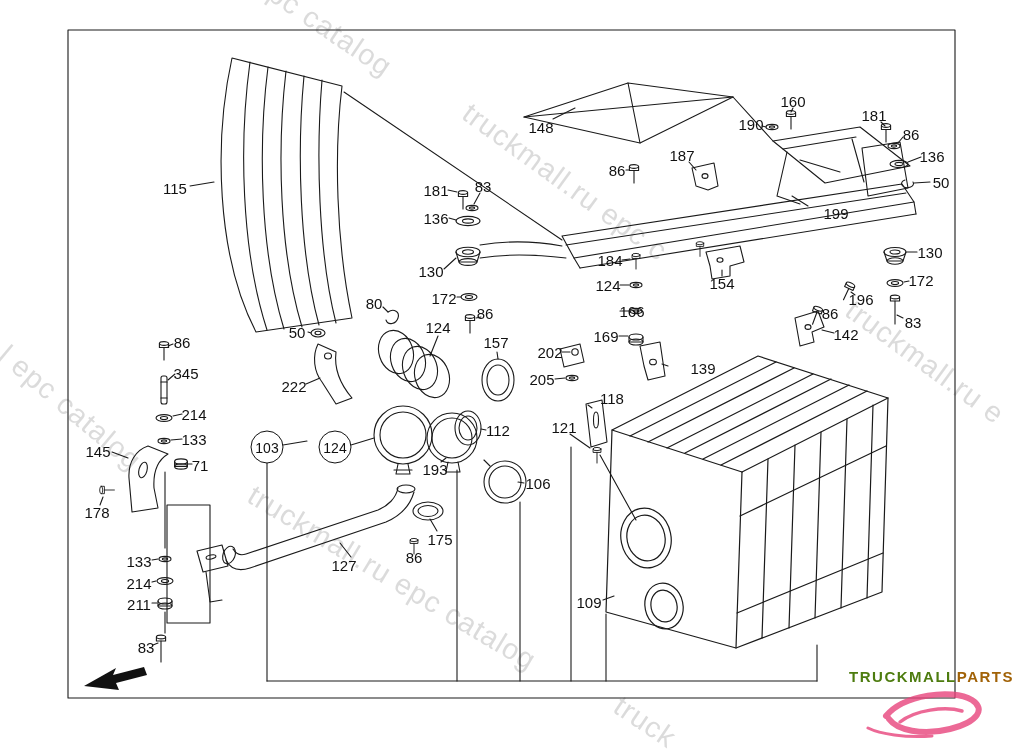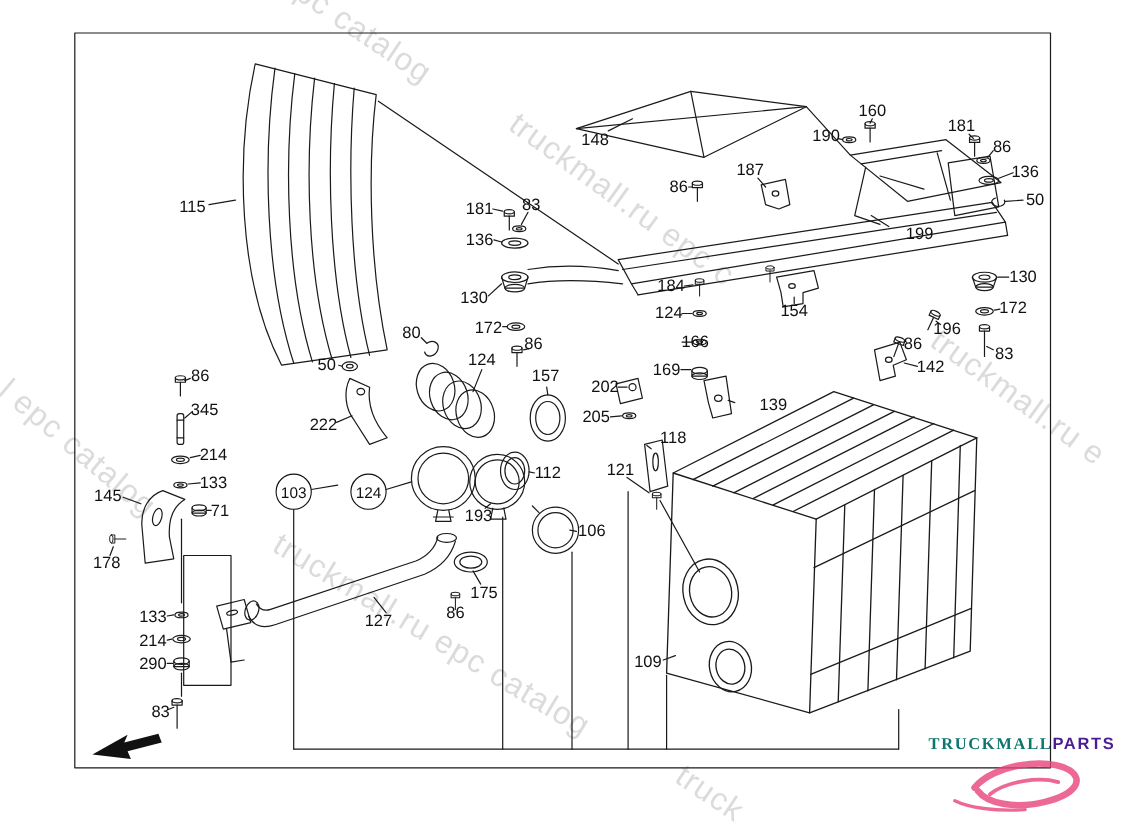--- a/index.html
+++ b/index.html
@@ -10,22 +10,22 @@
   .drawing{z-index:2;pointer-events:none;}
   #labels{z-index:3;}
   .part-label{position:absolute;transform:translate(-50%,-50%);font-size:15px;color:#111;
               white-space:nowrap;line-height:1;}
   .part-label.circled{width:31px;height:31px;border:1.4px solid #111;border-radius:50%;
               display:flex;align-items:center;justify-content:center;background:#fff;font-size:14px;}
   .watermark{position:absolute;font-size:29px;color:#d3d3d3;opacity:.8;letter-spacing:1px;
               white-space:nowrap;transform-origin:center;}
   .brand{position:absolute;top:668px;right:10px;z-index:4;font-size:15px;letter-spacing:1.5px;
               font-weight:bold;white-space:nowrap;}
-  .brand .gray{color:#0f766e;font-family:Liberation Serif, serif;}
-  .brand .pink{color:#4c1d95;}
+  .brand .gray{color:#4d7c0f;}
+  .brand .pink{color:#a16207;}
 </style>
 </head>
 <body>
 
 <div class="stage">
 
   <div id="watermarks" class="layer">
       <div class="watermark" style="left: 330px; top: 30px; transform: translate(-50%, -50%) rotate(34deg);">pc catalog</div>
       <div class="watermark" style="left: 565px; top: 182px; transform: translate(-50%, -50%) rotate(36deg);">truckmall.ru epc c</div>
       <div class="watermark" style="left: 70px; top: 408px; transform: translate(-50%, -50%) rotate(40deg);">l epc catalog</div>
@@ -427,21 +427,21 @@
       <div class="part-label circled" style="left: 267px; top: 447px;">103</div>
       <div class="part-label circled" style="left: 335px; top: 447px;">124</div>
       <div class="part-label" style="left: 435px; top: 469px;">193</div>
       <div class="part-label" style="left: 538px; top: 483px;">106</div>
       <div class="part-label" style="left: 97px; top: 512px;">178</div>
       <div class="part-label" style="left: 440px; top: 539px;">175</div>
       <div class="part-label" style="left: 414px; top: 557px;">86</div>
       <div class="part-label" style="left: 139px; top: 561px;">133</div>
       <div class="part-label" style="left: 344px; top: 565px;">127</div>
       <div class="part-label" style="left: 139px; top: 583px;">214</div>
-      <div class="part-label" style="left: 139px; top: 604px;">290</div>
+      <div class="part-label" style="left: 139px; top: 604px;">211</div>
       <div class="part-label" style="left: 589px; top: 602px;">109</div>
       <div class="part-label" style="left: 146px; top: 647px;">83</div>
     </div>
 
   <div class="brand">
     <span class="gray">TRUCKMALL</span><span class="pink">PARTS</span>
   </div>
 
 </div>
 

